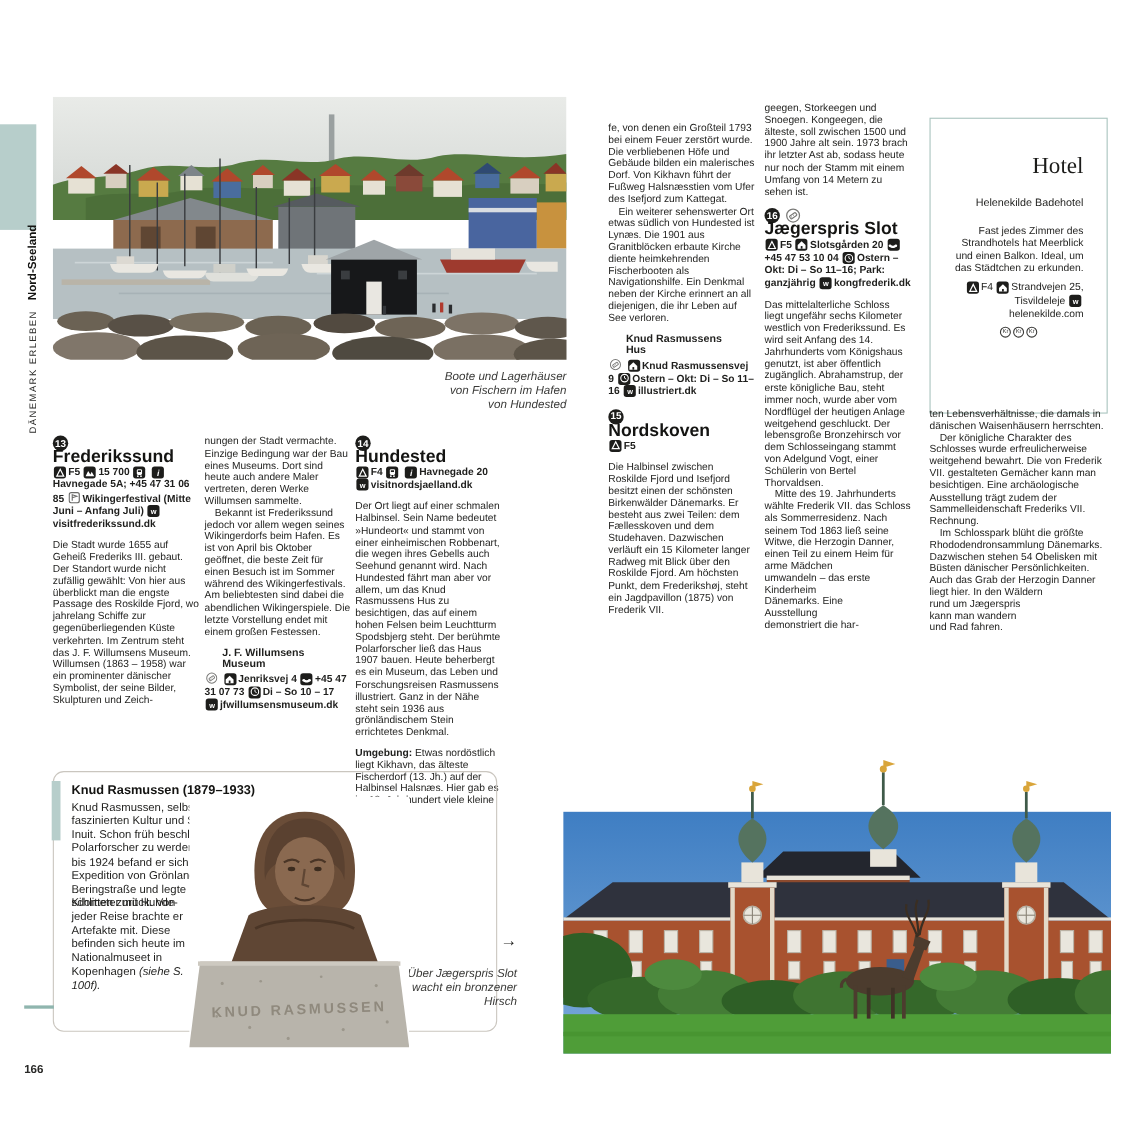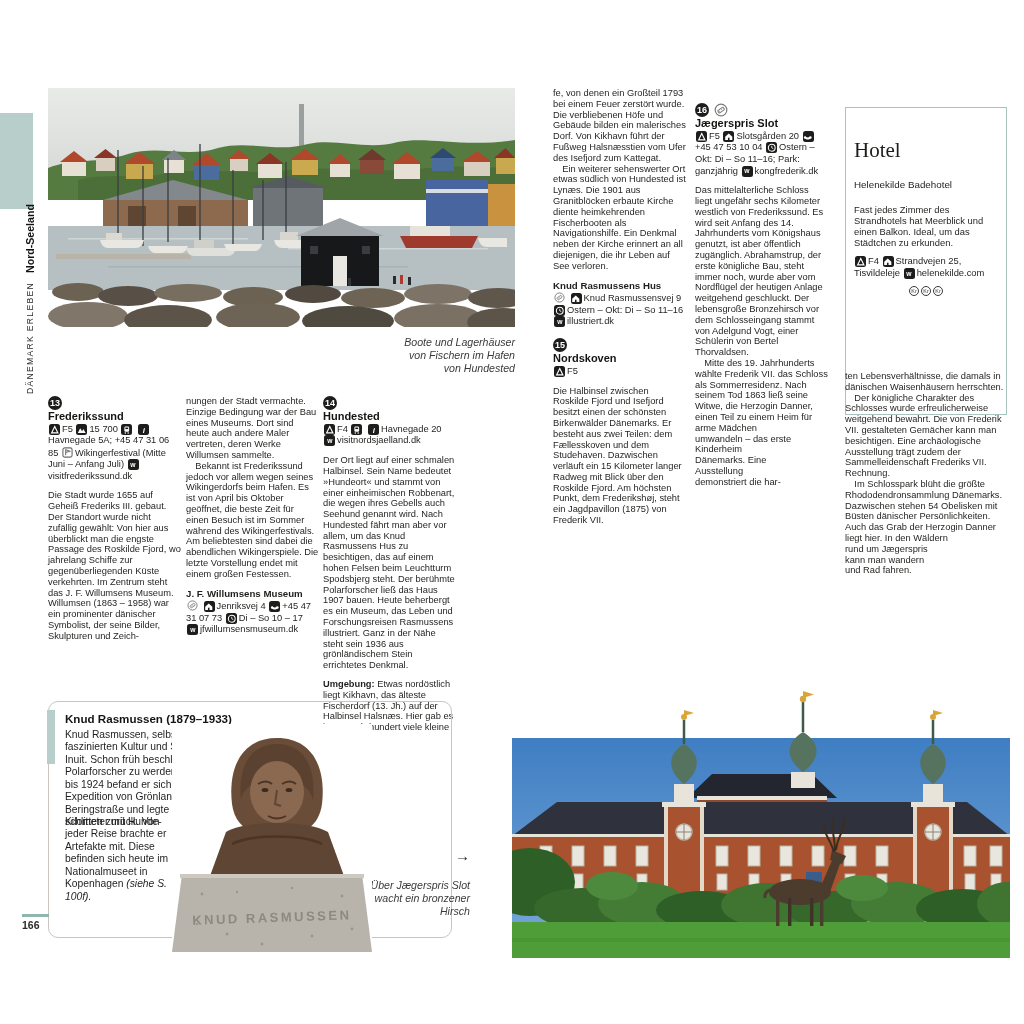--- a/index.html
+++ b/index.html
@@ -19,59 +19,59 @@
   
   .cap{font-style:italic;font-size:10.6px;line-height:13px;color:#3a3a38;text-align:right;white-space:pre-line}
   .cap-harbor{left:300px;top:336px;width:215px}
   .cap-castle{left:340px;top:836px;width:130px}
   .cap-arrow{font-size:15px;font-style:normal;color:#1f1f1d;line-height:14px;margin-bottom:3px}
   
   .col{font-size:9.3px;line-height:10.8px}
   .c1{left:48px;top:396px;width:133px}
   .c2{left:186px;top:396px;width:133px}
   .c3{left:323px;top:396px;width:132px}
-  .c4{left:553px;top:88px;width:133px}
+  .c4{left:553px;top:111px;width:133px}
   .c5{left:695px;top:93px;width:133px}
   .c6{left:845px;top:371px;width:163px}
   .bodytext{white-space:pre-line}
   .narrow95{width:95px}.narrow97{width:97px}.narrow112{width:112px}
   .badge{width:14px;height:14px;border-radius:50%;background:#1d1d1b;color:#fff;font-size:9px;
          font-weight:bold;display:inline-flex;align-items:center;justify-content:center}
   .badgerow{display:flex;align-items:flex-start;gap:4px;margin:10px 0 1px}
-  .title{font-size:11px;font-weight:bold;margin:1px 0 2px;color:#141412}
-  .info{font-weight:normal;font-size:9.3px;line-height:11.4px;margin:0 0 8px}
-  .subhead{font-weight:bold;font-size:9.7px;margin:9px 0 1px}
+  .title{font-size:16px;font-weight:bold;margin:1px 0 2px;color:#141412}
+  .info{font-weight:bold;font-size:9.3px;line-height:11.4px;margin:0 0 8px}
+  .subhead{font-weight:bold;font-size:9.7px;margin:9px 16px 1px}
   .gap8{height:8px}
   .it{font-style:italic}
   .boldlead{font-weight:bold}
   
   .ic{display:inline-flex;width:11px;height:11px;background:#1d1d1b;border-radius:2.5px;
       align-items:center;justify-content:center;vertical-align:-2px;margin:0 2px 0 1px;flex:none}
   .ic svg{width:9.5px;height:9.5px;display:block}
   .ic.outline{background:transparent}
   .ic.outline svg{width:11px;height:11px}
   
-  .hotelbox{left:845px;top:107px;width:162px;height:308px;border:1.5px solid #a9c4be;
-            text-align:left;box-sizing:border-box;padding:0 8px}
+  .hotelbox{left:845px;top:107px;width:162px;height:269px;border:1.5px solid #a9c4be;
+            text-align:right;box-sizing:border-box;padding:0 21px}
   .hotel-cat{font-family:"Liberation Serif",serif;font-size:21px;font-weight:normal;margin-top:30px;color:#1c1c1a}
   .hotel-name{font-weight:normal;font-size:9.8px;line-height:11.5px;margin-top:16px}
   .hotel-desc{font-size:9.4px;line-height:11.2px;margin-top:13px}
   .hotel-info{font-weight:normal;font-size:9.4px;line-height:11.6px;margin-top:7px}
   .price{margin-top:7px;display:flex;justify-content:center;gap:2px}
   .kr{width:10px;height:10px;border:1px solid #3a3a38;border-radius:50%;font-size:5.4px;
       display:inline-flex;align-items:center;justify-content:center;color:#3a3a38;box-sizing:border-box}
   
   .knudbox{left:48px;top:701px;width:404px;height:237px;border:1px solid #cac6bf;border-radius:10px;box-sizing:border-box}
   .knud-accent{left:47px;top:710px;width:8px;height:54px;background:#b7cecb}
   .knud-title{left:65px;top:712px;width:320px;font-size:11.6px;font-weight:bold;color:#141412}
   .knud-body-a{left:65px;top:729px;width:167px;font-size:10.3px;line-height:12.45px;white-space:pre-line}
   .knud-body-b{left:65px;top:816px;width:119px;font-size:10.3px;line-height:12.45px;white-space:pre-line}
   
   .foot-line{left:22px;top:914px;width:27px;height:3px;background:#8fb5ae}
-  .foot-num{left:22px;top:919px;font-size:10.5px;font-weight:bold;color:#2a2a28}
+  .foot-num{left:22px;top:966px;font-size:10.5px;font-weight:bold;color:#2a2a28}
   svg text{font-family:"Liberation Sans",sans-serif}
 </style>
 </head>
 <body>
 
 <svg width="0" height="0" style="position:absolute" aria-hidden="true">
   <defs>
     <symbol id="i-map" viewBox="0 0 12 12">
         <path d="M2 10 L6 2 L10 10 Z" fill="none" stroke="#fff" stroke-width="1.4"></path>
       </symbol>
@@ -379,20 +379,21 @@
     <span class="ic">
         <svg>
           <use href="#i-map"></use>
         </svg>
       </span><span>F5</span>
   </div>
   <div class="bodytext">Die Halbinsel zwischen Roskilde Fjord und Isefjord besitzt einen der schönsten Birkenwälder Dänemarks. Er besteht aus zwei Teilen: dem Fællesskoven und dem Studehaven. Dazwischen verläuft ein 15 Kilometer langer Radweg mit Blick über den Roskilde Fjord. Am höchsten Punkt, dem Frederikshøj, steht ein Jagdpavillon (1875) von Frederik VII.</div>
 </div>
 
 <div class="abs col c5">
+  <div class="bodytext">geegen, Storkeegen und Snoegen. Kongeegen, die älteste, soll zwischen 1500 und 1900 Jahre alt sein. 1973 brach ihr letzter Ast ab, sodass heute nur noch der Stamm mit einem Umfang von 14 Metern zu sehen ist.</div>
   <div class="badgerow">
     <span class="badge">16</span>
     <span class="ic outline" style="width:14px;height:14px">
         <svg style="width:14px;height:14px">
           <use href="#i-admission"></use>
         </svg>
       </span>
   </div>
   <div class="title">Jægerspris Slot</div>
   <div class="info">

